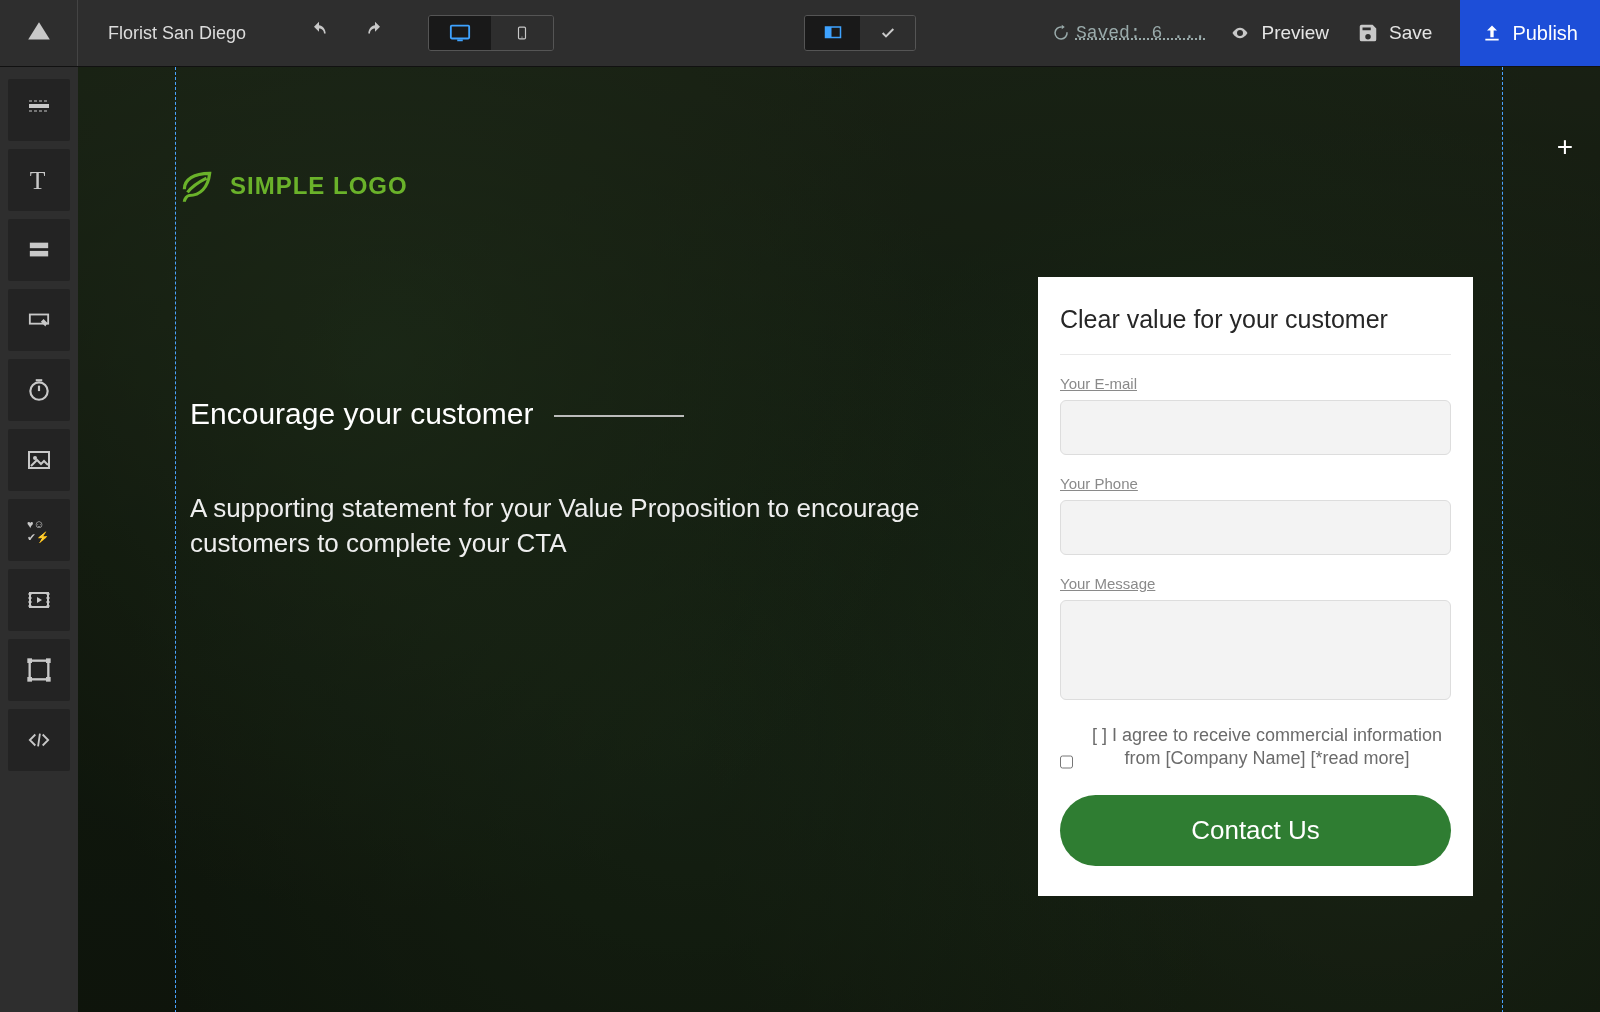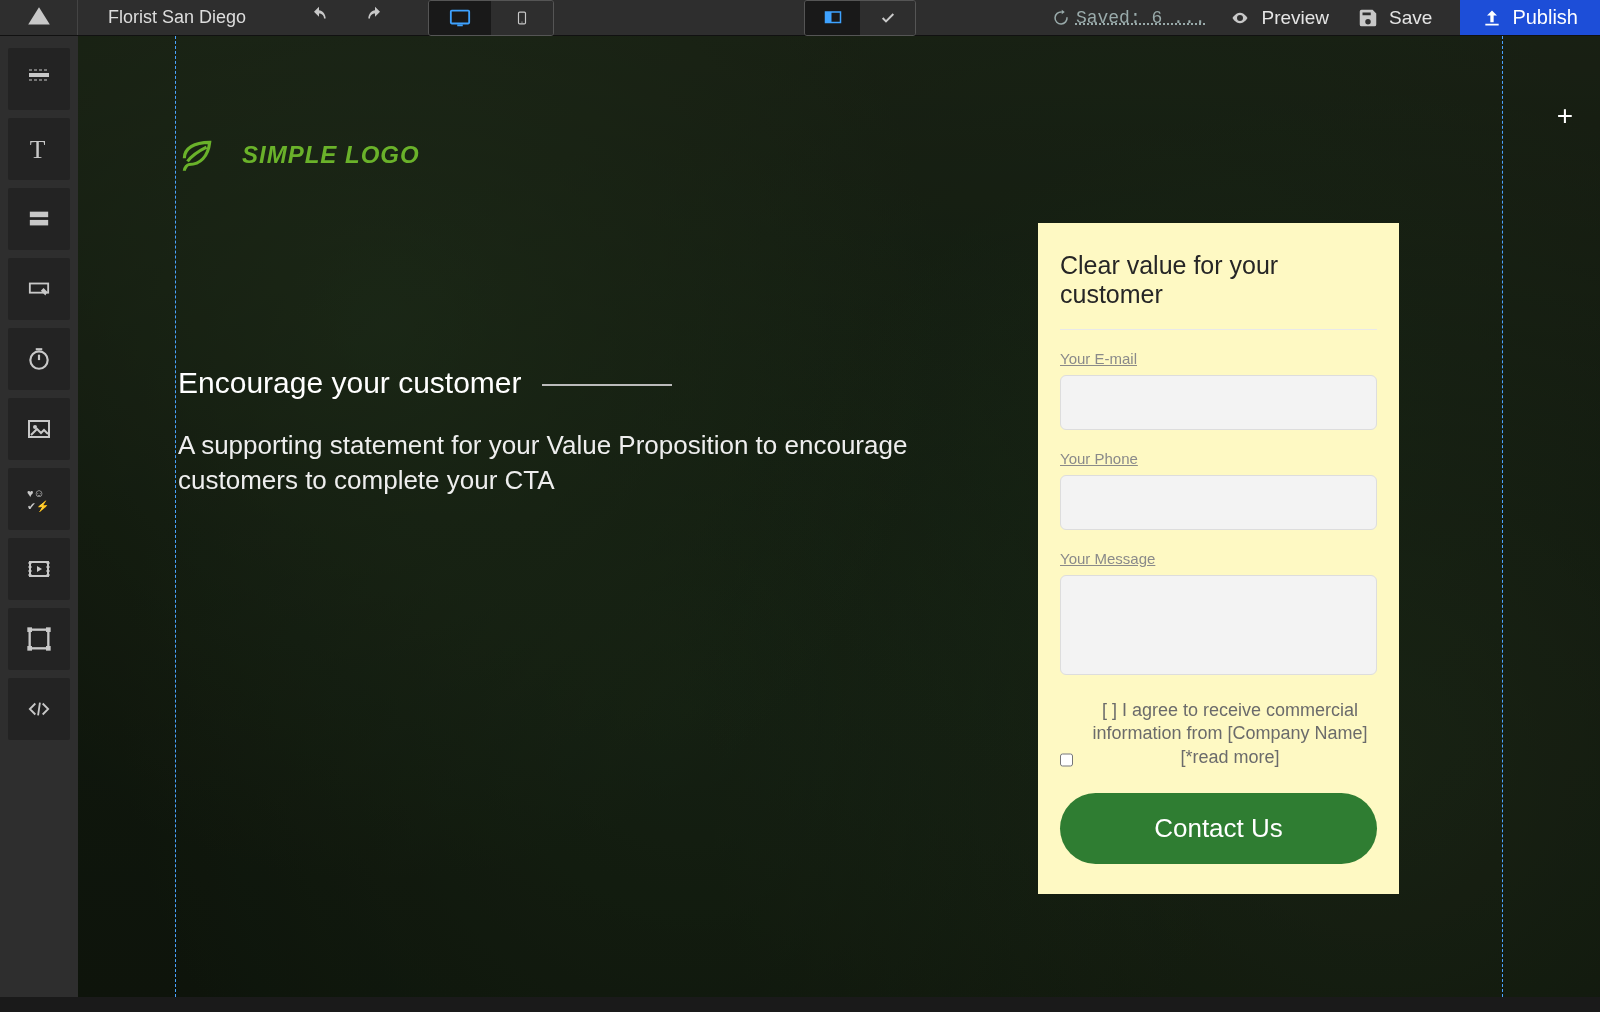--- a/index.html
+++ b/index.html
@@ -1,19 +1,19 @@
 <!DOCTYPE html>
 <html><head>
 <meta charset="utf-8">
 <style>
 * { margin:0; padding:0; box-sizing:border-box; }
 body { font-family: Arial, Helvetica, sans-serif; background:#1a1a1a; color:#fff; width:1600px; height:1012px; overflow:hidden; }
 
 
-.topbar { height:36px; background:#2e2e2e; display:flex; align-items:center; border-bottom:1px solid #111; }
+.topbar { height:67px; background:#2e2e2e; display:flex; align-items:center; border-bottom:1px solid #111; }
 .topbar .logo-chip { width:78px; display:flex; align-items:center; justify-content:center; height:100%; border-right:1px solid #444; }
 .topbar .site-name { padding:0 30px; color:#ddd; font-size:18px; }
 .topbar .history { margin-left:30px; display:flex; gap:30px; }
 .topbar .devices { margin-left:40px; display:flex; border:1px solid #555; border-radius:3px; overflow:hidden; }
 .topbar .devices .dev { width:62px; height:34px; display:flex; align-items:center; justify-content:center; background:#2e2e2e; cursor:pointer; }
 .topbar .devices .dev.active { background:#191919; }
 .topbar .view-toggle { margin-left:250px; display:flex; border:1px solid #555; border-radius:3px; overflow:hidden; }
 .topbar .view-toggle .tg { width:55px; height:34px; display:flex; align-items:center; justify-content:center; background:#2e2e2e; cursor:pointer; }
 .topbar .view-toggle .tg.active { background:#191919; }
 .topbar .right { margin-left:auto; display:flex; align-items:center; height:100%; }
@@ -34,31 +34,31 @@
     radial-gradient(circle at 40% 70%, rgba(50,80,45,.45), transparent 50%),
     radial-gradient(circle at 85% 75%, rgba(70,95,55,.4), transparent 45%),
     linear-gradient(180deg,#2d3b24 0%,#1e2a18 50%,#1a2615 100%);
 }
 .bg::after{ content:""; position:absolute; inset:0; background:rgba(0,0,0,.45);}
 
 .guides { position:absolute; top:0; bottom:0; border-left:1px dashed #4aa3ff; border-right:1px dashed #4aa3ff; left:97px; right:97px; pointer-events:none; }
 
 .add-btn { position:absolute; top:60px; right:15px; width:40px; height:40px; display:flex; align-items:center; justify-content:center; color:#fff; font-size:28px; cursor:pointer; }
 
-.page-logo { position:absolute; top:100px; left:100px; display:flex; align-items:center; gap:26px; color:#6ab22a; font-weight:700; letter-spacing:1px; font-size:24px;font-style:italic; }
+.page-logo { position:absolute; top:100px; left:100px; display:flex; align-items:center; gap:14px; color:#6ab22a; font-weight:700; letter-spacing:1px; font-size:24px; }
 .page-logo svg { width:38px; height:38px; }
 
-.hero { position:absolute; top:330px; left:100px; width:760px; }
+.hero { position:absolute; top:330px; left:112px; width:760px; }
 .hero .kicker { font-size:30px; color:#fff; font-weight:400; display:inline-block; }
 .hero .kicker::after { content:""; display:inline-block; width:130px; height:2px; background:#bbb; margin-left:20px; vertical-align:middle;}
 .hero .headline { font-size:60px; font-weight:700; line-height:1.1; margin-top:30px; color:#fff; }
 .hero .headline .accent { color:#7cc12b; display:block; }
-.hero .sub { margin-top:28px; font-size:26px; color:#eee; line-height:1.35; }
-
-.formcard { position:absolute; top:187px; left:960px; width:361px; background:#fef9c3; color:#111; padding:28px 22px 30px; }
+.hero .sub { margin-top:60px; font-size:26px; color:#eee; line-height:1.35; }
+
+.formcard { position:absolute; top:210px; left:960px; width:435px; background:#ffffff; color:#111; padding:28px 22px 30px; }
 .formcard h2 { font-size:25px; font-weight:500; color:#262626; padding-bottom:20px; border-bottom:1px solid #e9e9e9; }
 .formcard .fld { margin-top:20px; }
 .formcard .fld label { display:block; font-size:15px; color:#8a8a8a; margin-bottom:8px;text-decoration:underline; }
 .formcard .fld input, .formcard .fld textarea { width:100%; background:#f3f3f3; border:1px solid #ddd; border-radius:6px; padding:16px; font-size:18px; resize:none; }
 .formcard .fld textarea { height:100px; }
 .formcard .consent { display:flex; gap:10px; margin-top:20px; font-size:18px; color:#6b6b6b; line-height:1.3; align-items:flex-end; justify-content:center; text-align:center;}
 .formcard .consent input { width:18px; height:18px; margin-top:4px;}
 .formcard .submit { margin-top:24px; width:100%; background:#2f7d32; color:#fff; font-size:26px; font-weight:500; border:none; border-radius:40px; padding:20px 0; cursor:pointer; }
 
 .icon { fill:#c8c8c8; }

